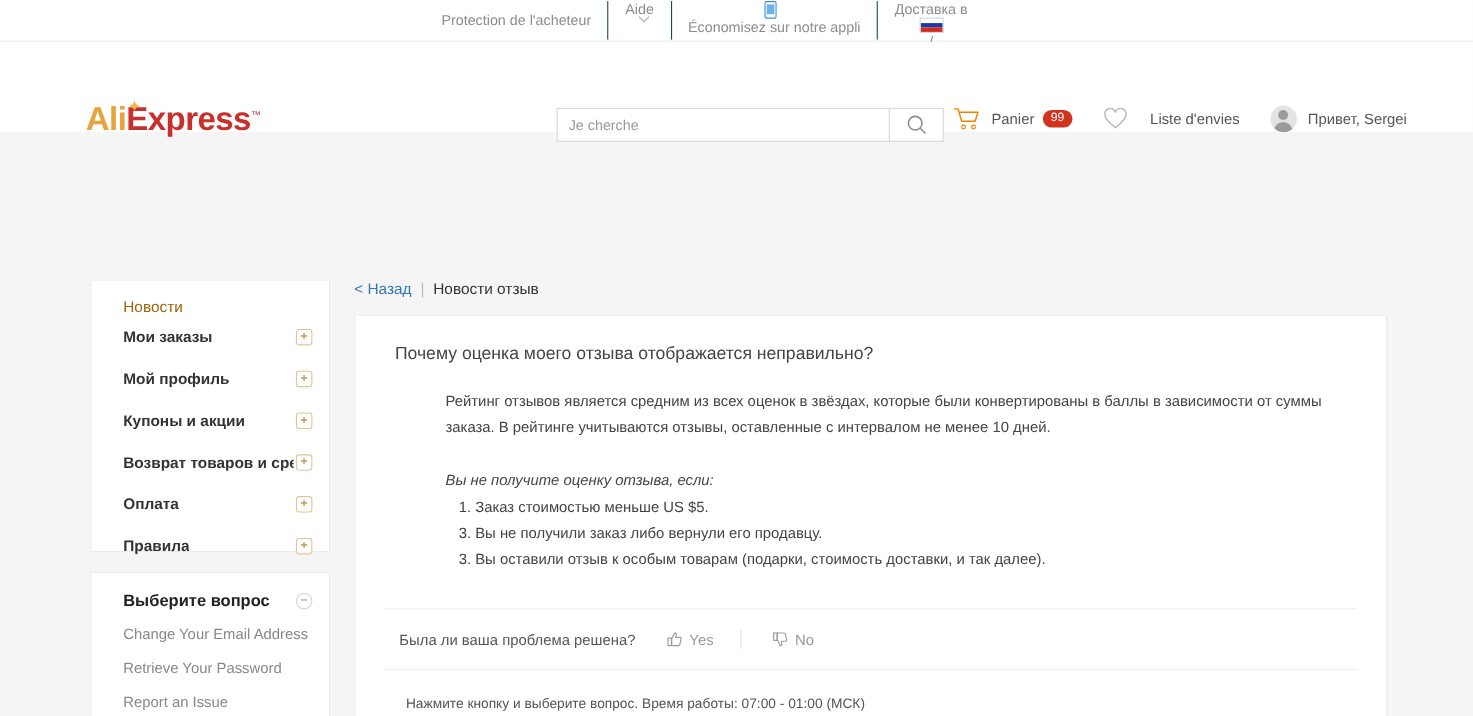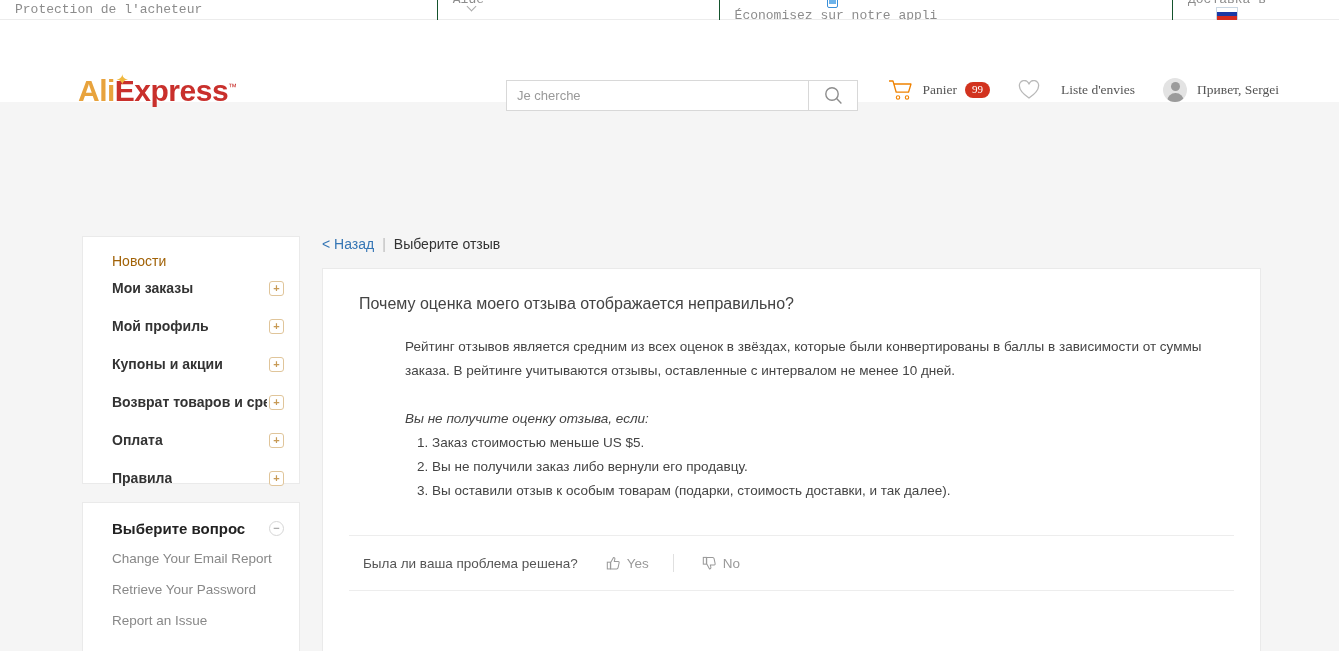--- a/index.html
+++ b/index.html
@@ -8,30 +8,29 @@
     width: 1339px; height: 651px;
     background: #f5f5f5;
     font-family: "Liberation Sans", "DejaVu Sans", sans-serif;
     overflow: hidden;
     position: relative;
     color: #333;
   }
 
   
   .topbar {
-    height: 20px;
+    height: 38px;
     background: #fff;
     border-bottom: 1px solid #ececec;
     display: flex;
     align-items: center;
-    justify-content: space-between;
+    justify-content: center;
     padding-right: 58px;
     font-size: 13px;
     color: #888;
-    font-family: Liberation Mono, monospace;
   }
   .tb-item {
     display: flex;
     align-items: center;
     height: 35px;
     padding: 0 15px;
     white-space: nowrap;
     color: #8c8c8c;
     position: relative;
   }
@@ -132,21 +131,20 @@
     position: absolute;
     right: 60px; top: 58px;
     display: flex;
     align-items: center;
     font-size: 13.5px;
     color: #555;
   }
   .hdr-right > div {
     display: flex; align-items: center;
     margin-left: 28px;
-    font-family: Liberation Serif, serif;
   }
   .badge {
     background: #d2331f;
     color: #fff;
     font-size: 11px;
     border-radius: 9px;
     padding: 1px 7px 2px;
     margin-left: 8px;
     line-height: 13px;
     font-weight: normal;
@@ -407,44 +405,44 @@
         <span class="lbl">Правила</span>
         <span class="plusicon">+</span>
       </div>
     </div>
 
     <div class="panel p2">
       <div class="panel-head">
         <span>Выберите вопрос</span>
         <span class="minusicon">−</span>
       </div>
-      <div class="q-link">Change Your Email Report</div>
+      <div class="q-link">Change Your Email Address</div>
       <div class="q-link">Retrieve Your Password</div>
       <div class="q-link">Report an Issue</div>
 
     </div>
   </div>
 
   <div class="main">
 
     <div class="crumb">
       <a>&lt; Назад</a>
       <span class="bar">|</span>
-      <span>Выберите отзыв</span>
+      <span>Новости отзыв</span>
     </div>
 
     <div class="card">
       <h1>Почему оценка моего отзыва отображается неправильно?</h1>
 
       <div class="body-txt">
         <p>Рейтинг отзывов является средним из всех оценок в звёздах, которые были конвертированы в баллы в зависимости от суммы заказа. В рейтинге учитываются отзывы, оставленные с интервалом не менее 10 дней.</p>
         <div class="gap"></div>
         <p class="listline head">Вы не получите оценку отзыва, если:</p>
         <p class="listline">1. Заказ стоимостью меньше US $5.</p>
-        <p class="listline">2.  Вы не получили заказ либо вернули его продавцу.</p>
+        <p class="listline">3.  Вы не получили заказ либо вернули его продавцу.</p>
         <p class="listline">3. Вы оставили отзыв к особым товарам (подарки, стоимость доставки, и так далее).</p>
       </div>
 
       <div class="hr"></div>
 
       <div class="feedback">
         <span>Была ли ваша проблема решена?</span>
         <span class="fb-btn">
           <svg width="15" height="15" viewBox="0 0 16 16">
             <path d="M5 7 L8 1.5 C9.3 1.5 9.7 2.6 9.4 3.6 L8.8 5.8 H13 C13.8 5.8 14.2 6.5 14 7.2 L12.9 12.5 C12.7 13.4 12.2 13.8 11.4 13.8 H5 Z" fill="none" stroke="#9a9a9a" stroke-width="1.1" stroke-linejoin="round"></path>
@@ -457,15 +455,19 @@
           <svg width="15" height="15" viewBox="0 0 16 16">
             <path d="M5 8.3 L8 13.8 C9.3 13.8 9.7 12.7 9.4 11.7 L8.8 9.5 H13 C13.8 9.5 14.2 8.8 14 8.1 L12.9 2.8 C12.7 1.9 12.2 1.5 11.4 1.5 H5 Z" fill="none" stroke="#9a9a9a" stroke-width="1.1" stroke-linejoin="round"></path>
             <rect x="1.4" y="1.5" width="3.3" height="7.2" fill="none" stroke="#9a9a9a" stroke-width="1.1"></rect>
           </svg>
           <span>No</span>
         </span>
       </div>
 
       <div class="hr" style="margin-top:0"></div>
 
+      <div class="chatzone">
+        <div class="chat-note">Нажмите кнопку и выберите вопрос. Время работы: 07:00 - 01:00 (МСК)</div>
+
+      </div>
     </div>
   </div>
 </div>
 
 </body></html>

